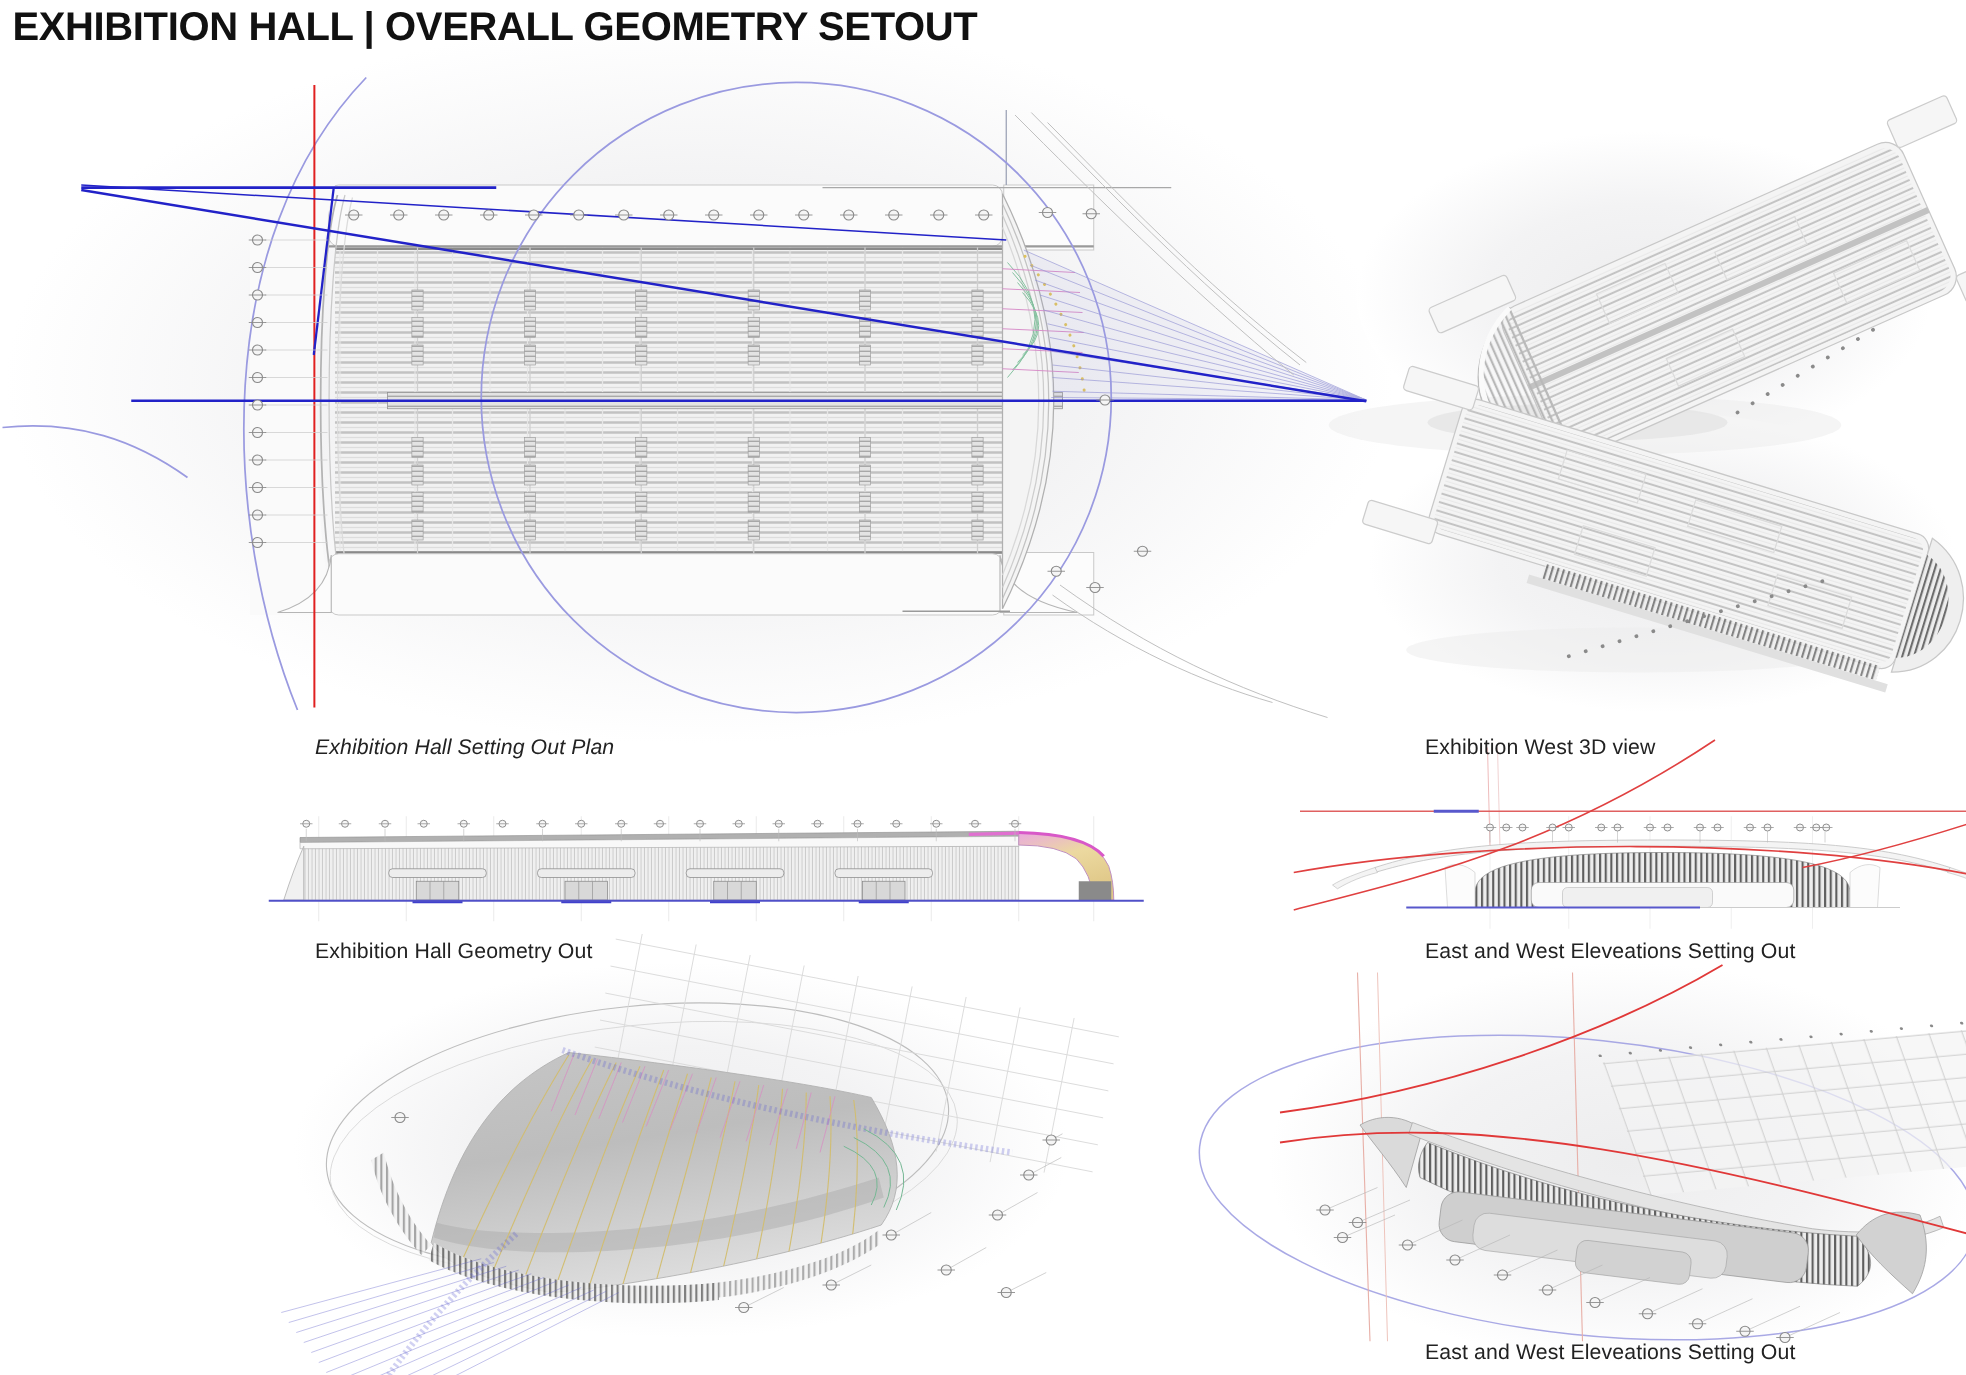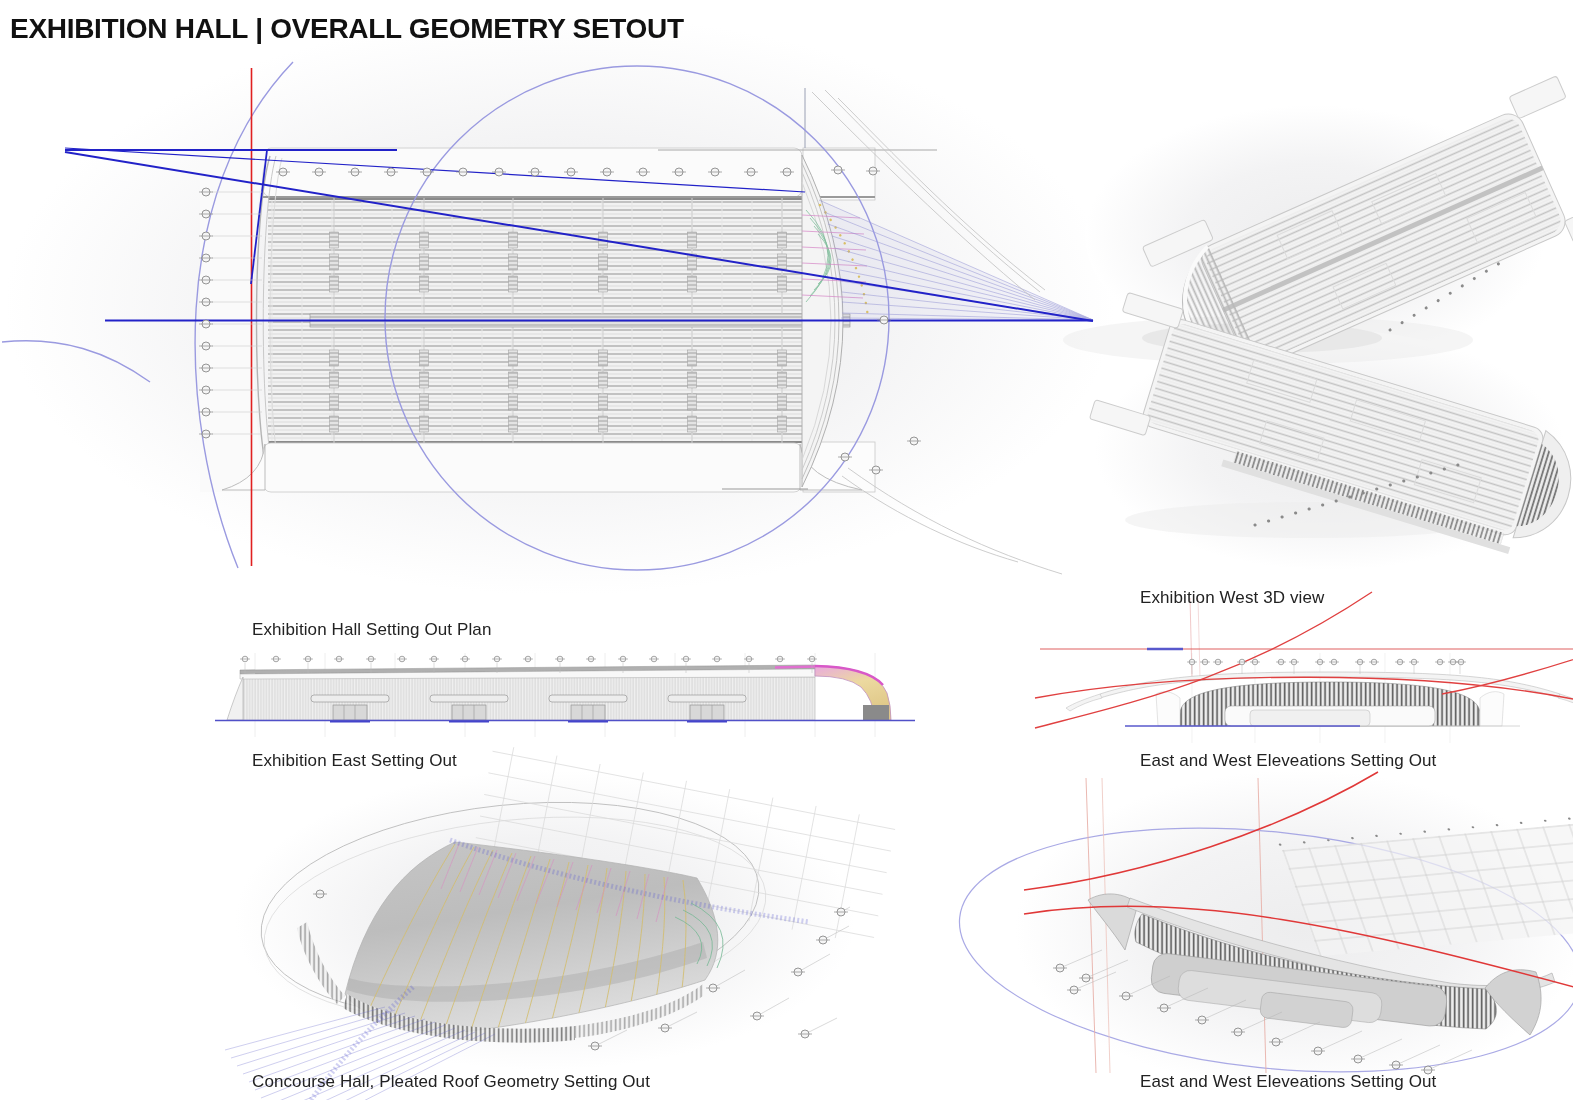--- a/index.html
+++ b/index.html
@@ -1,27 +1,27 @@
 <!DOCTYPE html>
 <html><head>
 <meta charset="utf-8">
 <style>
   html,body{margin:0;padding:0;background:#ffffff;}
   body{font-family:"Liberation Sans",sans-serif;}
   .board{position:relative;width:1573px;height:1100px;background:#ffffff;overflow:hidden;}
   .art{position:absolute;left:0;top:0;}
   .sheet-title{
-    position:absolute;left:10px;top:13px;
-    font-size:28px;font-weight:700;letter-spacing:-0.3px;color:#111;
+    position:absolute;left:10px;top:3px;
+    font-size:32px;font-weight:700;letter-spacing:-0.3px;color:#111;
     font-stretch:condensed;white-space:nowrap;
   }
   .cap{
     position:absolute;font-size:17px;color:#222;letter-spacing:0.1px;white-space:nowrap;
   }
-  .cap-plan{left:252px;top:620px;}
+  .cap-plan{left:252px;top:588px;font-style:italic;}
   .cap-3d{left:1140px;top:588px;}
   .cap-elev{left:252px;top:751px;}
   .cap-ew-mid{left:1140px;top:751px;}
   .cap-concourse{left:252px;top:1072px;}
   .cap-ew-bot{left:1140px;top:1072px;}
 </style>
 </head>
 <body>
 
 <div class="board">
@@ -649,17 +649,16 @@
           <use href="#bub" transform="translate(328,281)"></use>
       <use href="#bub" transform="translate(366,287)"></use>
           <use href="#bub" transform="translate(398,292)"></use>
     </g>
   </g>
 </svg>
 
   <div class="sheet-title">EXHIBITION HALL | OVERALL GEOMETRY SETOUT</div>
   <div class="cap cap-plan">Exhibition Hall Setting Out Plan</div>
   <div class="cap cap-3d">Exhibition West 3D view</div>
-  <div class="cap cap-elev">Exhibition East Setting Out</div>
+  <div class="cap cap-elev">Exhibition Hall Geometry Out</div>
   <div class="cap cap-ew-mid">East and West Eleveations Setting Out</div>
-  <div class="cap cap-concourse">Concourse Hall, Pleated Roof Geometry Setting Out</div>
   <div class="cap cap-ew-bot">East and West Eleveations Setting Out</div>
 </div>
 
 </body></html>

